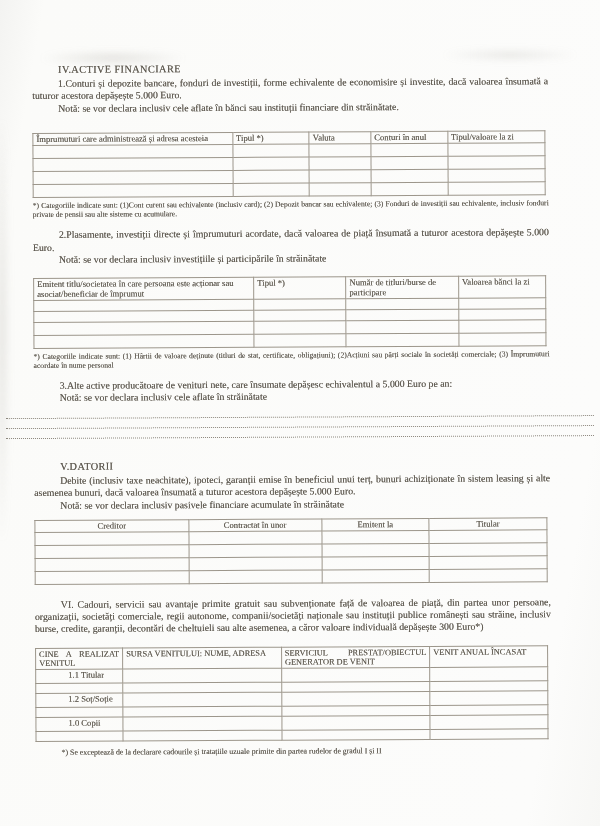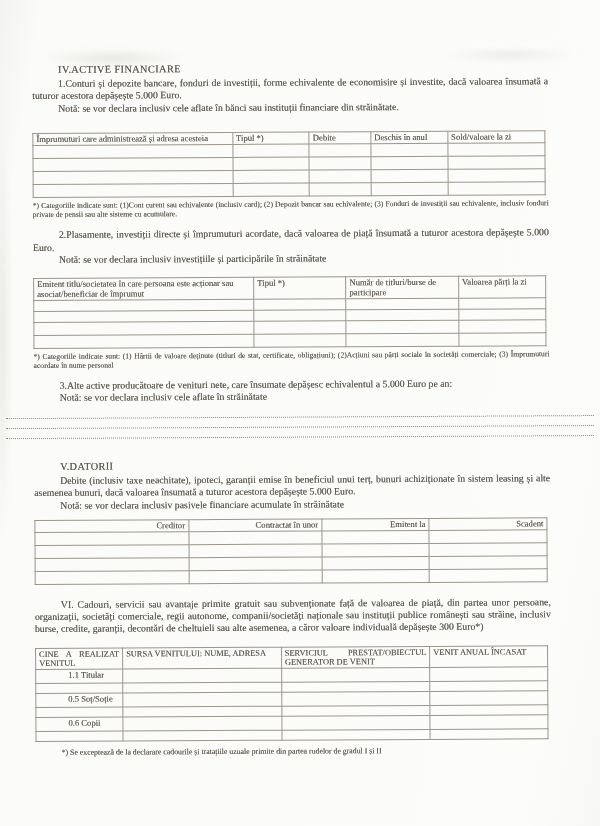--- a/index.html
+++ b/index.html
@@ -36,21 +36,21 @@
   .sp14{height:14px;} .sp18{height:18px;}
   table { border-collapse:collapse; width:513px; table-layout:fixed; }
   th, td {
     border:1px solid #9c968b; font-weight:normal; font-size:8.6px;
     line-height:9.6px; padding:1px 3px 0 3px; vertical-align:top;
     text-align:left; color:#615c52;
   }
   td.empty { height:11px; }
   td.thin { height:8px; }
   .t2 td.empty.a { height:9px; }
-  .t3 th { text-align:right;border-radius:6px; }
+  .t3 th { text-align:center;border-radius:6px; }
   .t4 th { text-transform:uppercase; font-size:8.4px; text-align:justify; }
   .t4 td.label { height:12px; font-size:8.6px;padding-left:32px; }
   .fnote { font-size:7.6px; line-height:9.2px; text-align:justify; margin-top:3px; }
   .fnote3 { font-size:7.8px; margin:6px 0 0 26px; text-align:left; }
   .dotted-line {
     height:9px; margin-left:-28px; width:588px;
     border-bottom:1.6px dotted #8b867c;
   }
 </style>
 </head>
@@ -73,23 +73,23 @@
           <col style="width:39%">
           <col style="width:15%">
           <col style="width:12%">
           <col style="width:15%">
           <col style="width:19%">
         </colgroup>
       <tbody>
           <tr>
         <th>Împrumuturi care administrează și adresa acesteia</th>
         <th>Tipul *)</th>
-        <th>Debite</th>
-        <th>Deschis în anul</th>
-        <th>Sold/valoare la zi</th>
+        <th>Valuta</th>
+        <th>Conturi în anul</th>
+        <th>Tipul/valoare la zi</th>
       </tr>
       <tr>
             <td class="empty"></td>
             <td class="empty"></td>
             <td class="empty"></td>
             <td class="empty"></td>
             <td class="empty"></td>
           </tr>
       <tr>
             <td class="empty"></td>
@@ -126,21 +126,21 @@
           <col style="width:43%">
           <col style="width:18%">
           <col style="width:22%">
           <col style="width:17%">
         </colgroup>
       <tbody>
           <tr>
         <th>Emitent titlu/societatea în care persoana este acționar sau asociat/beneficiar de împrumut</th>
         <th>Tipul *)</th>
         <th>Număr de titluri/burse de participare</th>
-        <th>Valoarea părți la zi</th>
+        <th>Valoarea bănci la zi</th>
       </tr>
       <tr>
             <td class="empty a"></td>
             <td class="empty a"></td>
             <td class="empty a"></td>
             <td class="empty a"></td>
           </tr>
       <tr>
             <td class="empty a"></td>
             <td class="empty a"></td>
@@ -183,21 +183,21 @@
           <col style="width:30%">
           <col style="width:26%">
           <col style="width:21%">
           <col style="width:23%">
         </colgroup>
       <tbody>
           <tr>
         <th>Creditor</th>
         <th>Contractat în unor</th>
         <th>Emitent la</th>
-        <th>Scadent</th>
+        <th>Titular</th>
       </tr>
       <tr>
             <td class="empty"></td>
             <td class="empty"></td>
             <td class="empty"></td>
             <td class="empty"></td>
           </tr>
       <tr>
             <td class="empty"></td>
             <td class="empty"></td>
@@ -243,33 +243,33 @@
             <td class="empty"></td>
             <td class="empty"></td>
       </tr>
       <tr>
             <td class="thin"></td>
             <td class="thin"></td>
             <td class="thin"></td>
             <td class="thin"></td>
           </tr>
       <tr>
-        <td class="label">0.5 Soț/Soție</td>
+        <td class="label">1.2 Soț/Soție</td>
         <td class="empty"></td>
             <td class="empty"></td>
             <td class="empty"></td>
       </tr>
       <tr>
             <td class="thin"></td>
             <td class="thin"></td>
             <td class="thin"></td>
             <td class="thin"></td>
           </tr>
       <tr>
-        <td class="label">0.6 Copii</td>
+        <td class="label">1.0 Copii</td>
         <td class="empty"></td>
             <td class="empty"></td>
             <td class="empty"></td>
       </tr>
       <tr>
             <td class="thin"></td>
             <td class="thin"></td>
             <td class="thin"></td>
             <td class="thin"></td>
           </tr>

